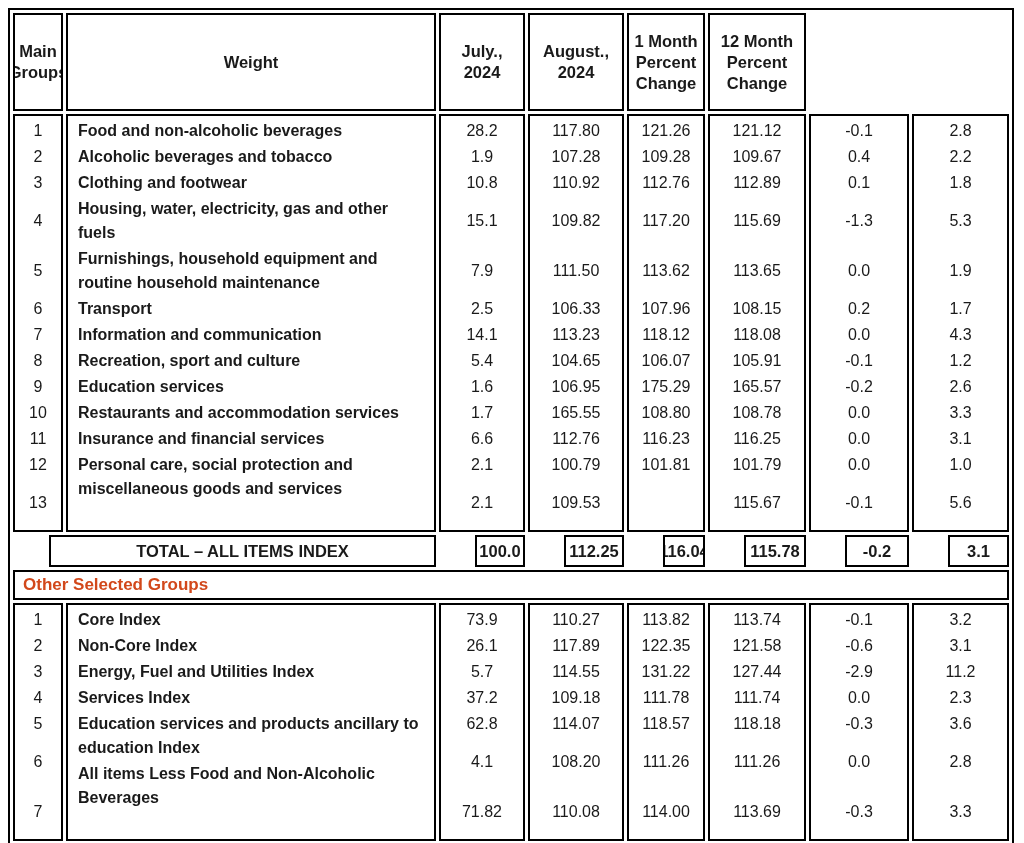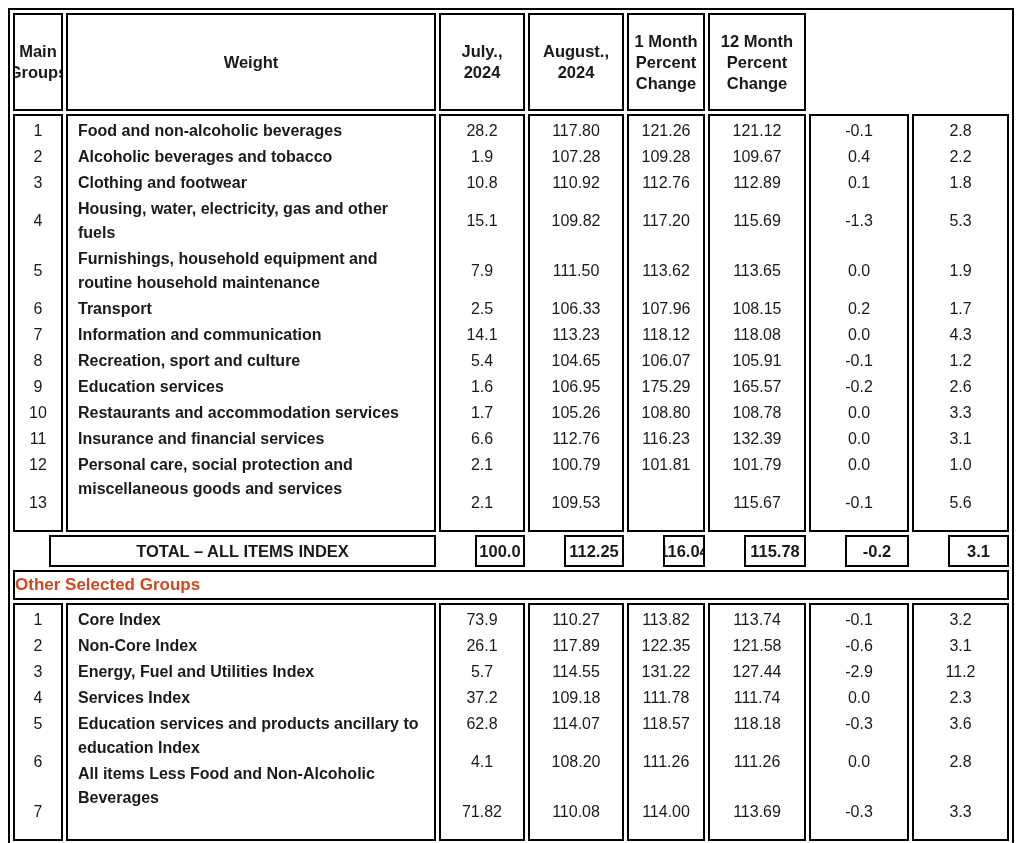--- a/index.html
+++ b/index.html
@@ -74,21 +74,21 @@
     margin-left: 36px;
   }
   .total-label { grid-column: 1 / span 2; }
   
   .band {
     border: 2px solid #000;
     box-sizing: border-box;
     height: 30px;
     display: flex;
     align-items: center;
-    padding: 0 0;
+    padding: 0 8px;
     font-weight: bold;
     font-size: 17px;
   }
 </style>
 </head>
 <body>
 
 <div class="sheet">
   <div class="table-outer">
 
@@ -149,21 +149,21 @@
         <div class="box colbox num">
           <div class="cell">117.80</div>
           <div class="cell">107.28</div>
           <div class="cell">110.92</div>
           <div class="cell tall">109.82</div>
           <div class="cell tall">111.50</div>
           <div class="cell">106.33</div>
           <div class="cell">113.23</div>
           <div class="cell">104.65</div>
           <div class="cell">106.95</div>
-          <div class="cell">105.26</div>
+          <div class="cell">165.55</div>
           <div class="cell">112.76</div>
           <div class="cell">100.79</div>
           <div class="cell tall">109.53</div>
         </div>
         <div class="box colbox num">
           <div class="cell">121.26</div>
           <div class="cell">109.28</div>
           <div class="cell">112.76</div>
           <div class="cell tall">117.20</div>
           <div class="cell tall">113.62</div>
@@ -179,21 +179,21 @@
           <div class="cell">121.12</div>
           <div class="cell">109.67</div>
           <div class="cell">112.89</div>
           <div class="cell tall">115.69</div>
           <div class="cell tall">113.65</div>
           <div class="cell">108.15</div>
           <div class="cell">118.08</div>
           <div class="cell">105.91</div>
           <div class="cell">165.57</div>
           <div class="cell">108.78</div>
-          <div class="cell">132.39</div>
+          <div class="cell">116.25</div>
           <div class="cell">101.79</div>
           <div class="cell tall">115.67</div>
         </div>
         <div class="box colbox num">
           <div class="cell">-0.1</div>
           <div class="cell">0.4</div>
           <div class="cell">0.1</div>
           <div class="cell tall">-1.3</div>
           <div class="cell tall">0.0</div>
           <div class="cell">0.2</div>

